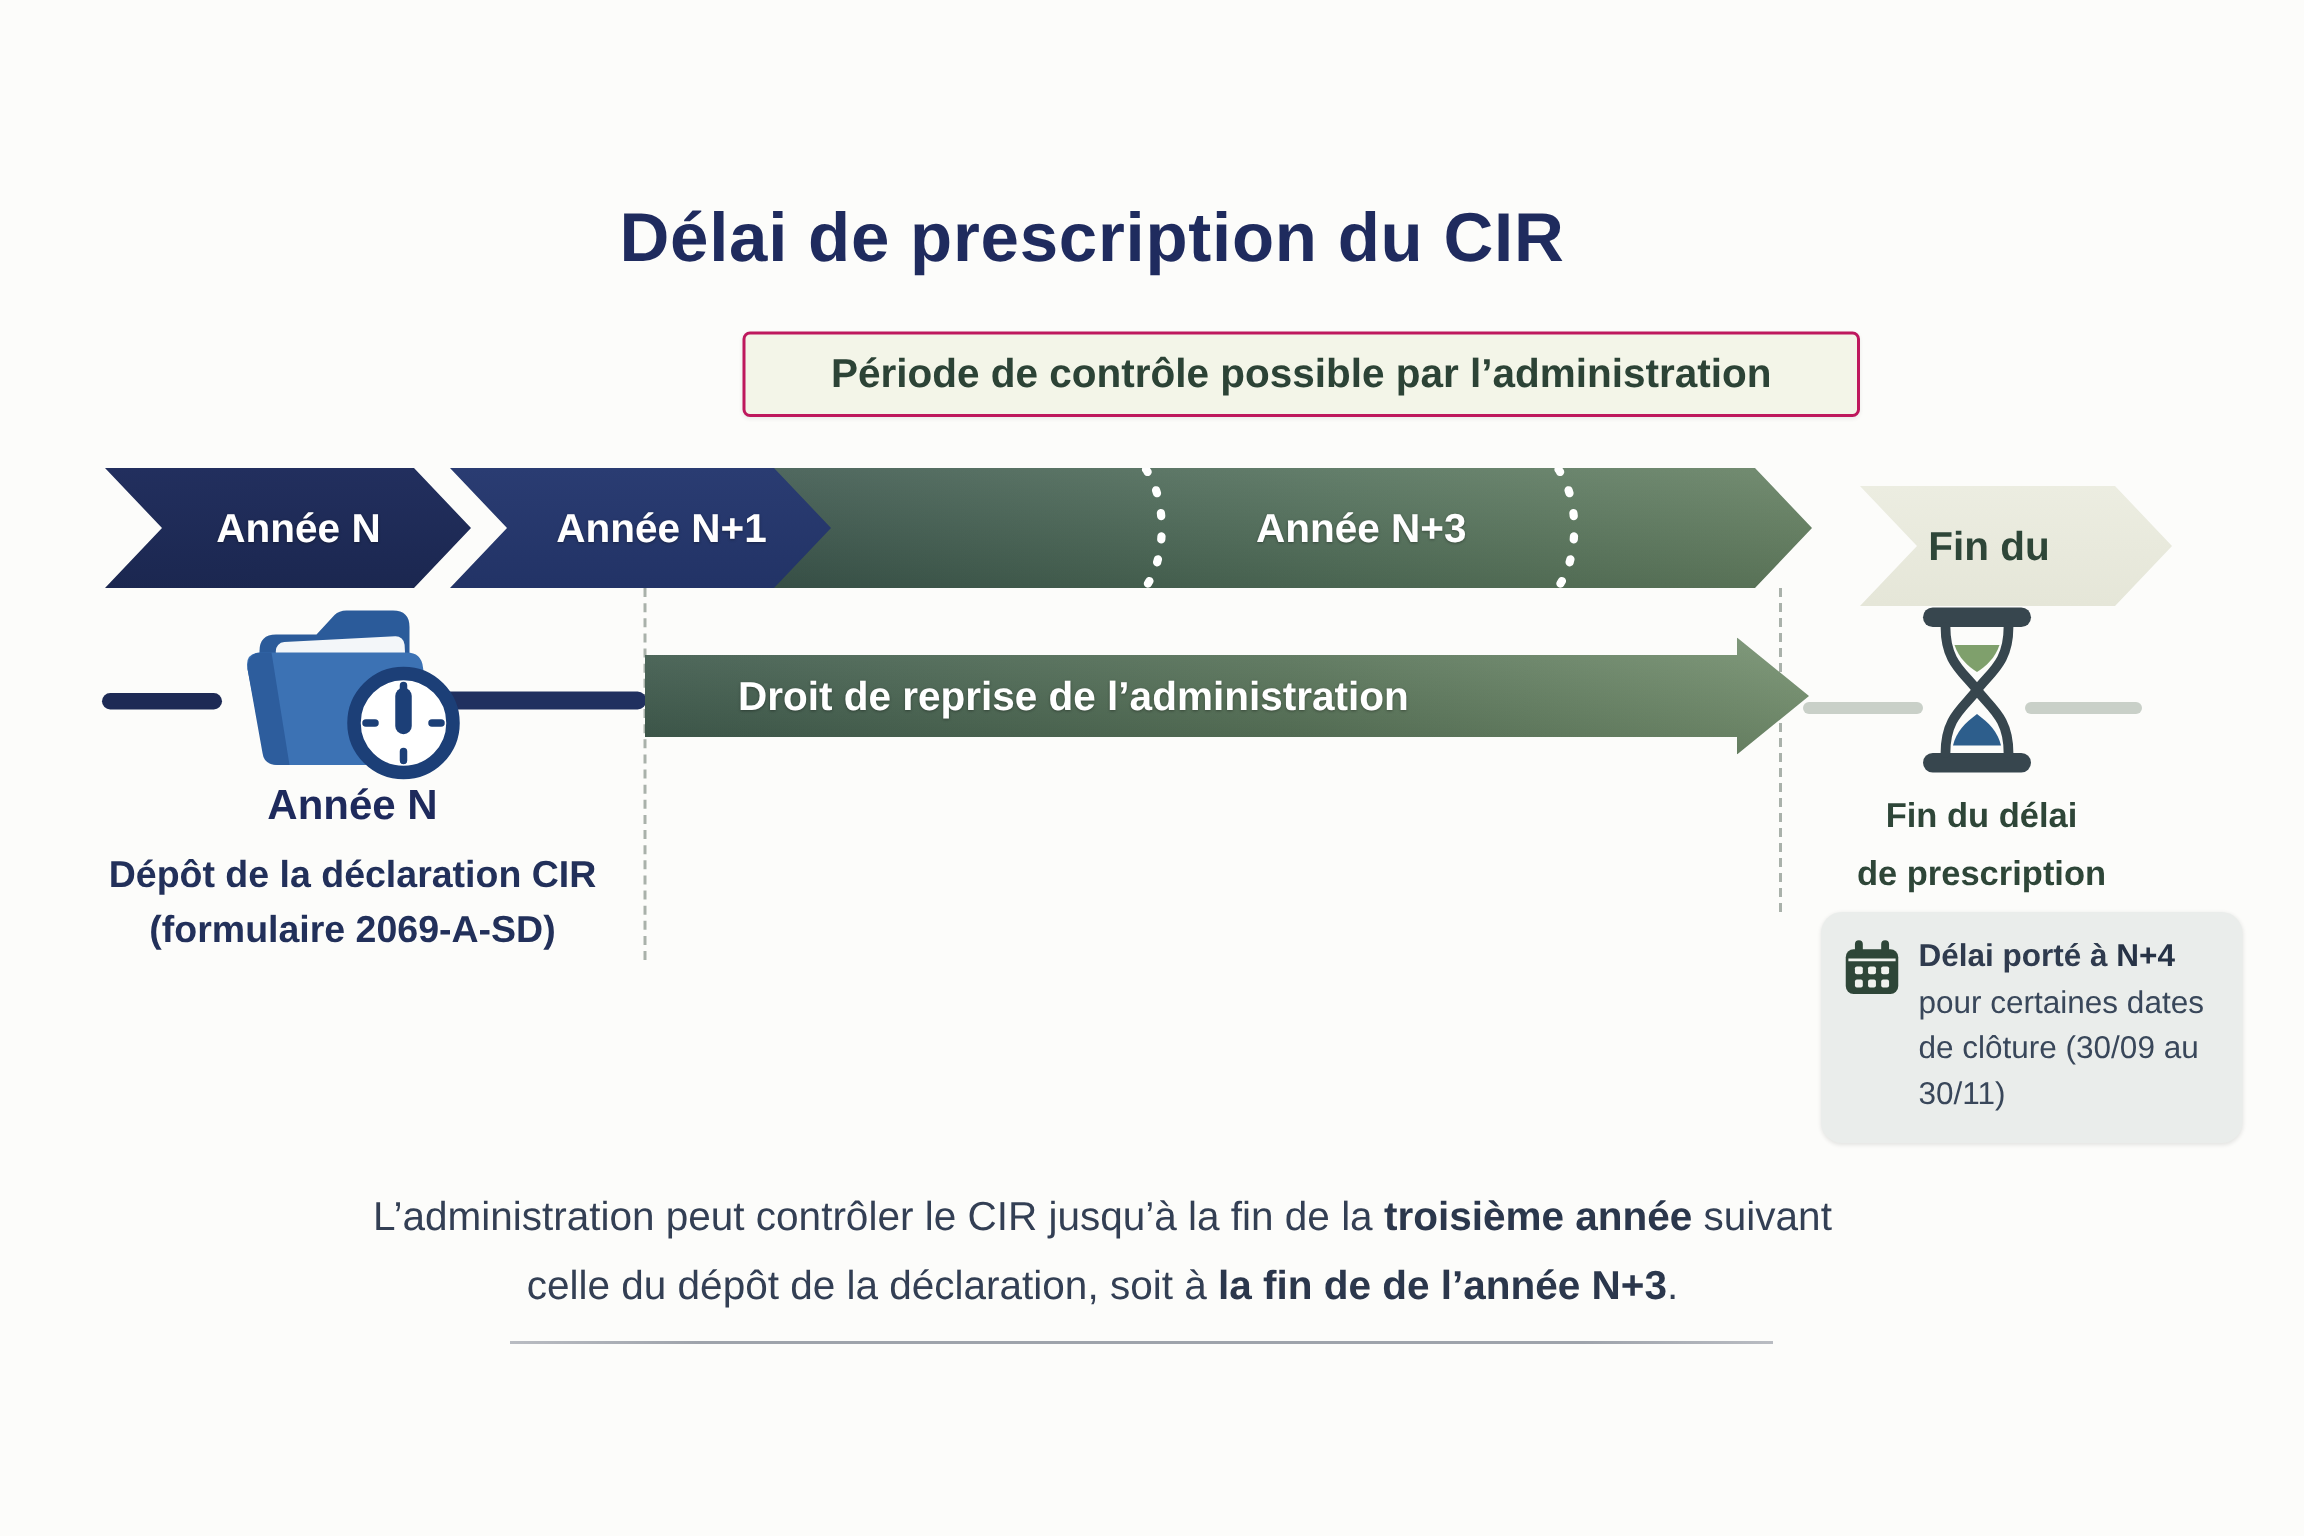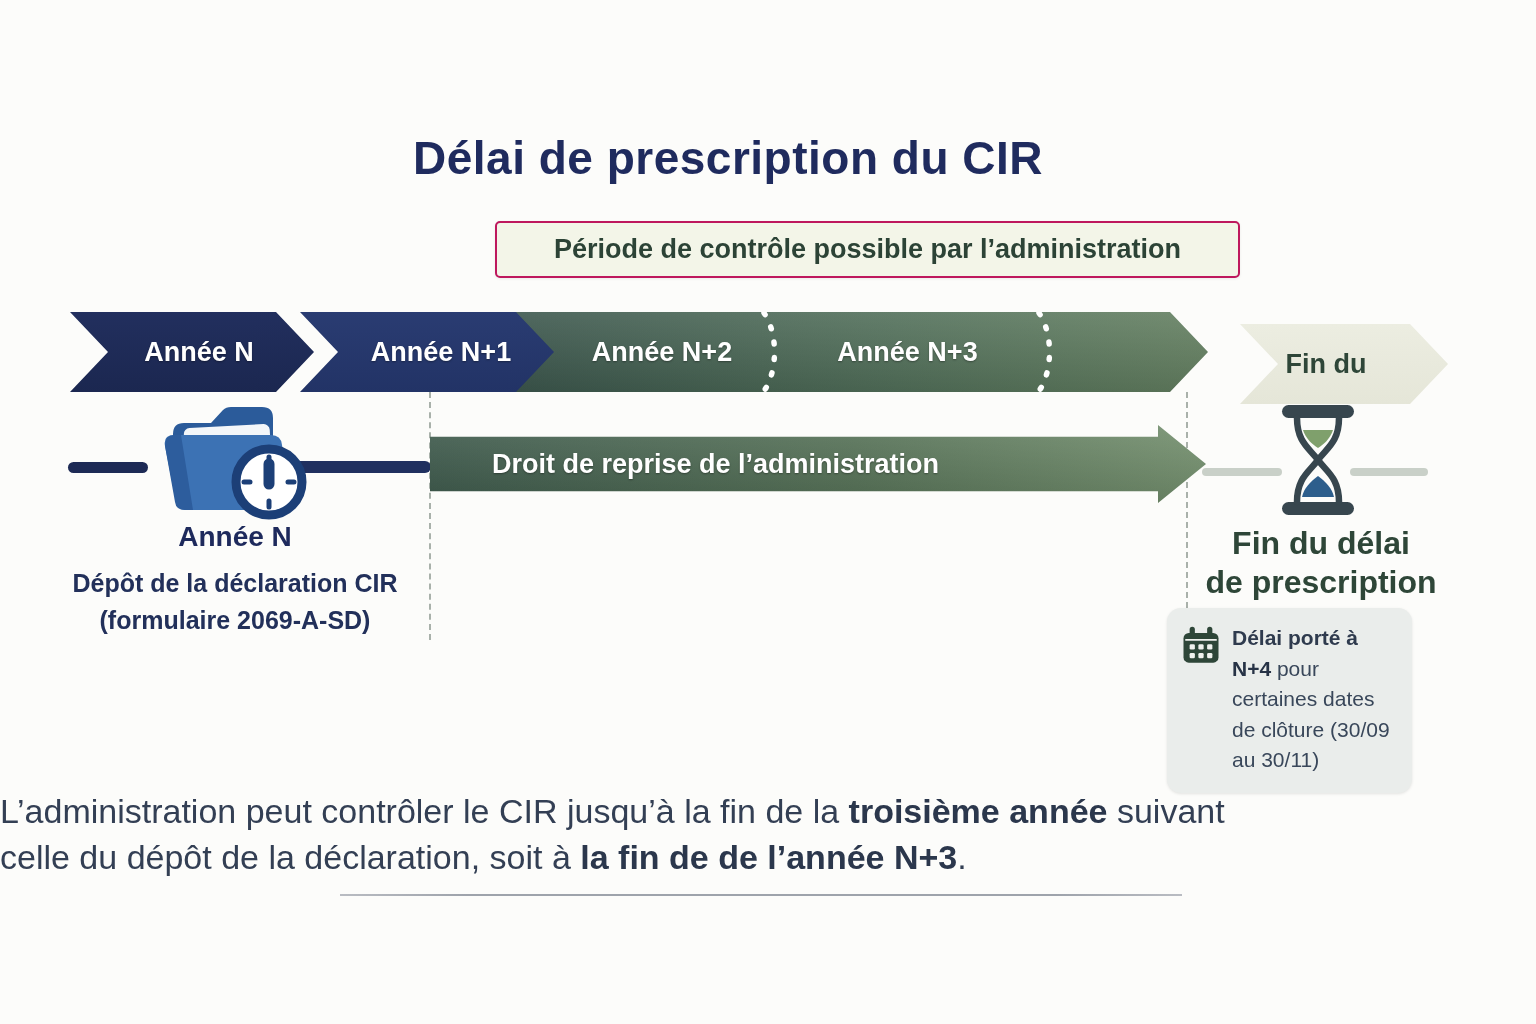--- a/index.html
+++ b/index.html
@@ -113,47 +113,48 @@
 
   
   .deposit { position: absolute; left: 60px; top: 521px; width: 350px; text-align: center; color: #203052; }
   .deposit .heading { font-size: 28px; font-weight: 800; color: #1e2a5c; margin-bottom: 12px; }
   .deposit .sub { font-size: 25px; font-weight: 700; line-height: 37px; color: #22305a; }
 
   
   .end-label {
     position: absolute; left: 1190px; top: 524px; width: 262px;
     text-align: center;
-    font-size: 32px; font-weight: 800; color: #2e4638;
+    font-size: 23px; font-weight: 800; color: #2e4638;
     line-height: 39px;
   }
 
   
   .note-box {
     position: absolute;
-    left: 1167px; top: 608px;
-    width: 245px;
+    left: 1214px; top: 608px;
+    width: 281px;
     box-sizing: border-box;
     background: #eaedeb;
     border-radius: 14px;
     padding: 15px 13px 17px 13px;
     display: flex; gap: 10px;
     box-shadow: 0 1px 3px rgba(0,0,0,.10);
   }
   .note-box .cal { flex: none; margin-top: 2px; }
   .note-text { font-size: 21px; line-height: 30.5px; color: #39475a; }
   .note-text .lead { font-weight: 600; color: #2f3b4e; }
   .note-text .lead-bold { font-weight: 800; color: #273346; }
 
   
   .footer {
     position: absolute;
     left: 0; top: 788px;
     width: 1470px;
-    font-size: 34px; font-weight: 500;
+    text-align: center;
+    font-size: 27px; font-weight: 500;
     color: #333f54;
     line-height: 46px;
   }
   .footer b { font-weight: 800; color: #2b374c; }
   .divider {
     position: absolute;
     left: 340px; top: 894px;
     width: 842px; height: 2px;
     background: linear-gradient(90deg, #b9bcc2 0%, #9ea3ab 15%, #9ea3ab 85%, #b9bcc2 100%);
   }
@@ -169,21 +170,20 @@
     <span>Période de contrôle possible par l’administration</span>
   </div>
 
   <div class="chev seg-n">
     <span class="lbl">Année N</span>
   </div>
   <div class="chev seg-n1">
     <span class="lbl">Année N+1</span>
   </div>
   <div class="chev seg-green">
-    <span class="zone zone-n2">Année N+2</span>
     <span class="zone zone-n3">Année N+3</span>
     <svg class="dot-sep dot-sep-1" width="26" height="84" viewBox="0 0 26 84">
       <path d="M5 3 C 19 23, 19 61, 5 81" stroke="#ffffff" stroke-width="5.5" fill="none" stroke-linecap="round" stroke-dasharray="2 13.5"></path>
     </svg>
     <svg class="dot-sep dot-sep-2" width="26" height="84" viewBox="0 0 26 84">
       <path d="M5 3 C 19 23, 19 61, 5 81" stroke="#ffffff" stroke-width="5.5" fill="none" stroke-linecap="round" stroke-dasharray="2 13.5"></path>
     </svg>
   </div>
   <div class="chev seg-fin">
     <span class="lbl">Fin du</span>

